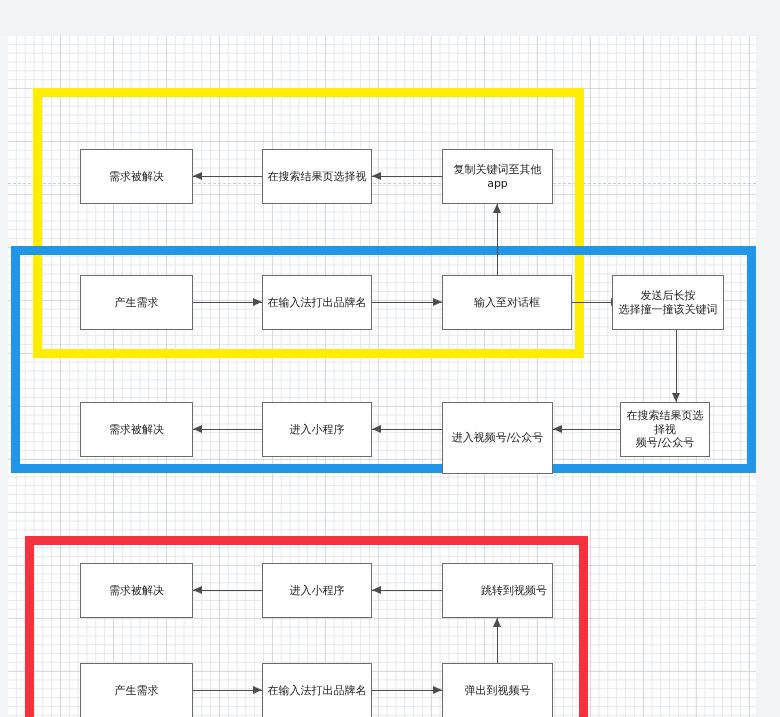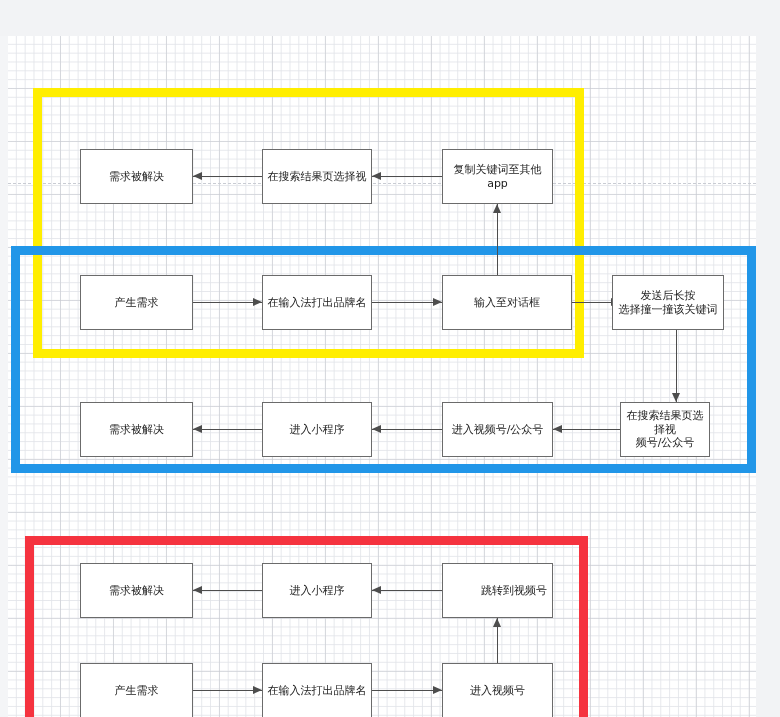--- a/index.html
+++ b/index.html
@@ -161,21 +161,21 @@
         <div class="node" style="left: 604px; top: 239px; width: 112px; height: 55px;">
           <span>发送后长按
 选择撞一撞该关键词</span>
         </div>
         <div class="node" style="left: 72px; top: 366px; width: 113px; height: 55px;">
           <span>需求被解决</span>
         </div>
         <div class="node" style="left: 254px; top: 366px; width: 110px; height: 55px;">
           <span>进入小程序</span>
         </div>
-        <div class="node" style="left: 434px; top: 366px; width: 111px; height: 55px;">
+        <div class="node" style="left: 434px; top: 366px; width: 111px; height: 72px;">
           <span>进入视频号/公众号</span>
         </div>
         <div class="node" style="left: 612px; top: 366px; width: 90px; height: 55px;">
           <span>在搜索结果页选择视
 频号/公众号</span>
         </div>
         <div class="node" style="left: 72px; top: 527px; width: 113px; height: 55px;">
           <span>需求被解决</span>
         </div>
         <div class="node" style="left: 254px; top: 527px; width: 110px; height: 55px;">
@@ -184,21 +184,21 @@
         <div class="node" style="left: 434px; top: 527px; width: 111px; height: 55px; padding-left: 36px;">
           <span>跳转到视频号</span>
         </div>
         <div class="node" style="left: 72px; top: 627px; width: 113px; height: 55px;">
           <span>产生需求</span>
         </div>
         <div class="node" style="left: 254px; top: 627px; width: 110px; height: 55px;">
           <span>在输入法打出品牌名</span>
         </div>
         <div class="node" style="left: 434px; top: 627px; width: 111px; height: 55px;">
-          <span>进入视频号</span>
+          <span>弹出到视频号</span>
         </div>
       </div>
   </div>
 
   <div id="hscroll-track">
     
   </div>
 
 </div>
 

